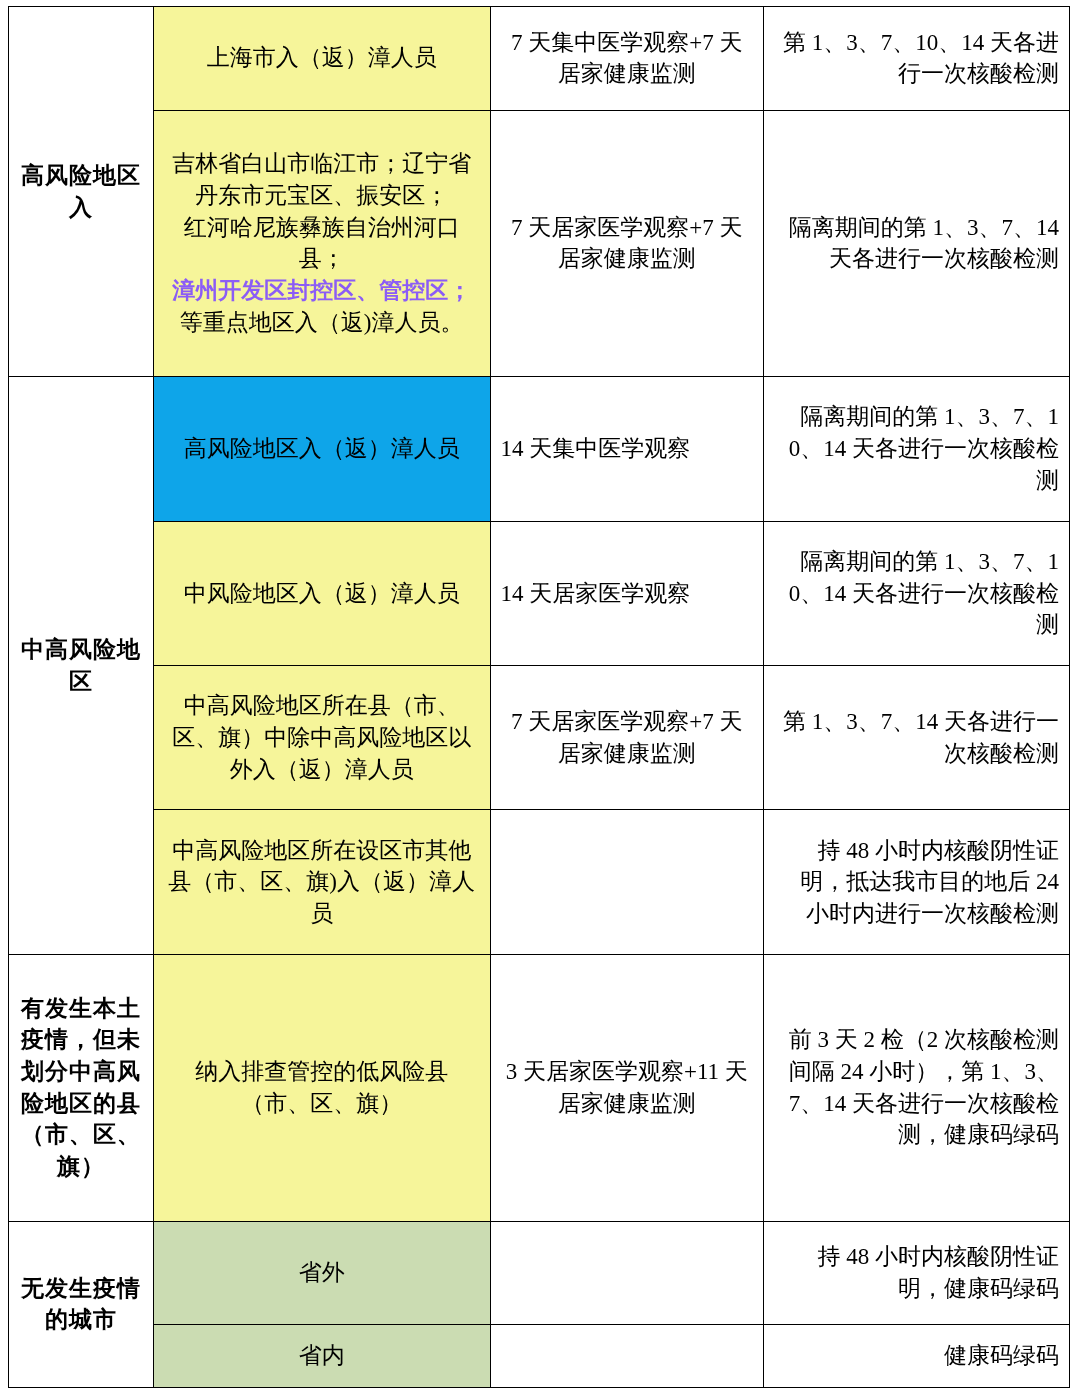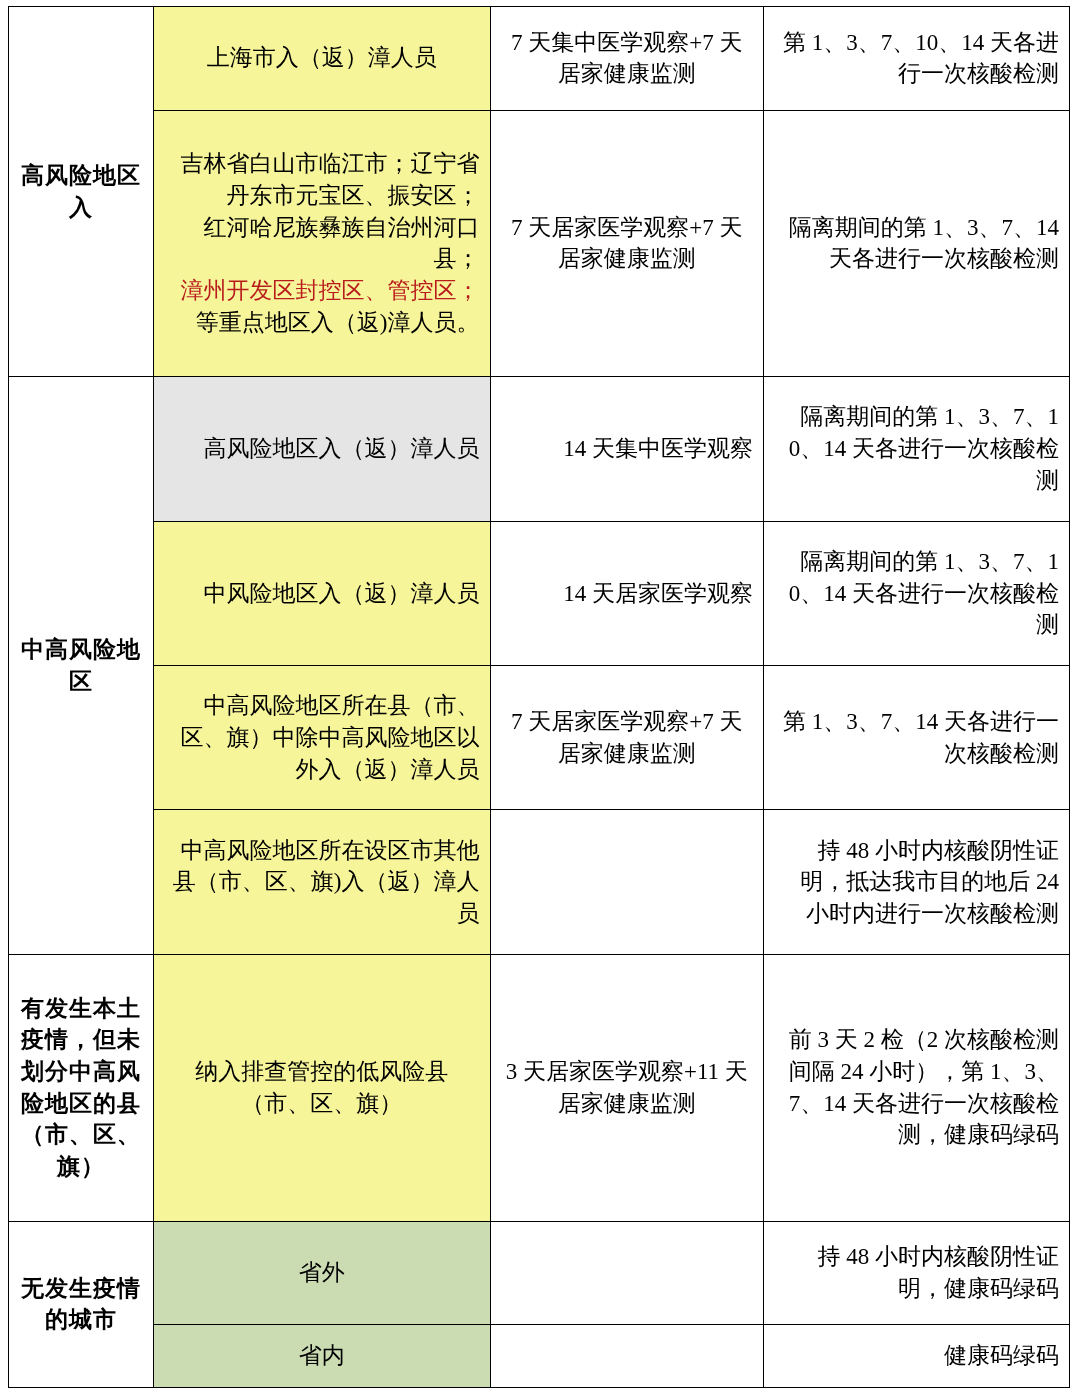--- a/index.html
+++ b/index.html
@@ -39,35 +39,35 @@
   .col-mea  { width: 268px; }
   .col-test { width: 300px; }
 
   .cat {
     text-align: center;
     font-weight: bold;
     background: #ffffff;
     letter-spacing: 1px;
   }
   .grp-yellow { background: #f6f59a; }
-  .grp-pink   { background: #e5e5e5; }
+  .grp-pink   { background: #0ea5e9; }
   .grp-green  { background: #cbdcb2; margin-left: 8px; }
   .grp-center { text-align: center; }
-  .grp-left   { text-align: right; }
+  .grp-left   { text-align: center; }
   .mea {
     background: #ffffff;
     text-align: center;
   }
-  .mea-center { text-align: right; }
+  .mea-center { text-align: left; }
   .test {
     background: #ffffff;
     text-align: right;
   }
   .test-center { }
-  .red { color: #b91c1c; font-weight: normal; }
+  .red { color: #8b5cf6; font-weight: bold; }
 </style>
 </head>
 <body>
 
 <div class="sheet">
   <table class="policy">
     <colgroup>
       <col class="col-cat">
       <col class="col-grp">
       <col class="col-mea">

